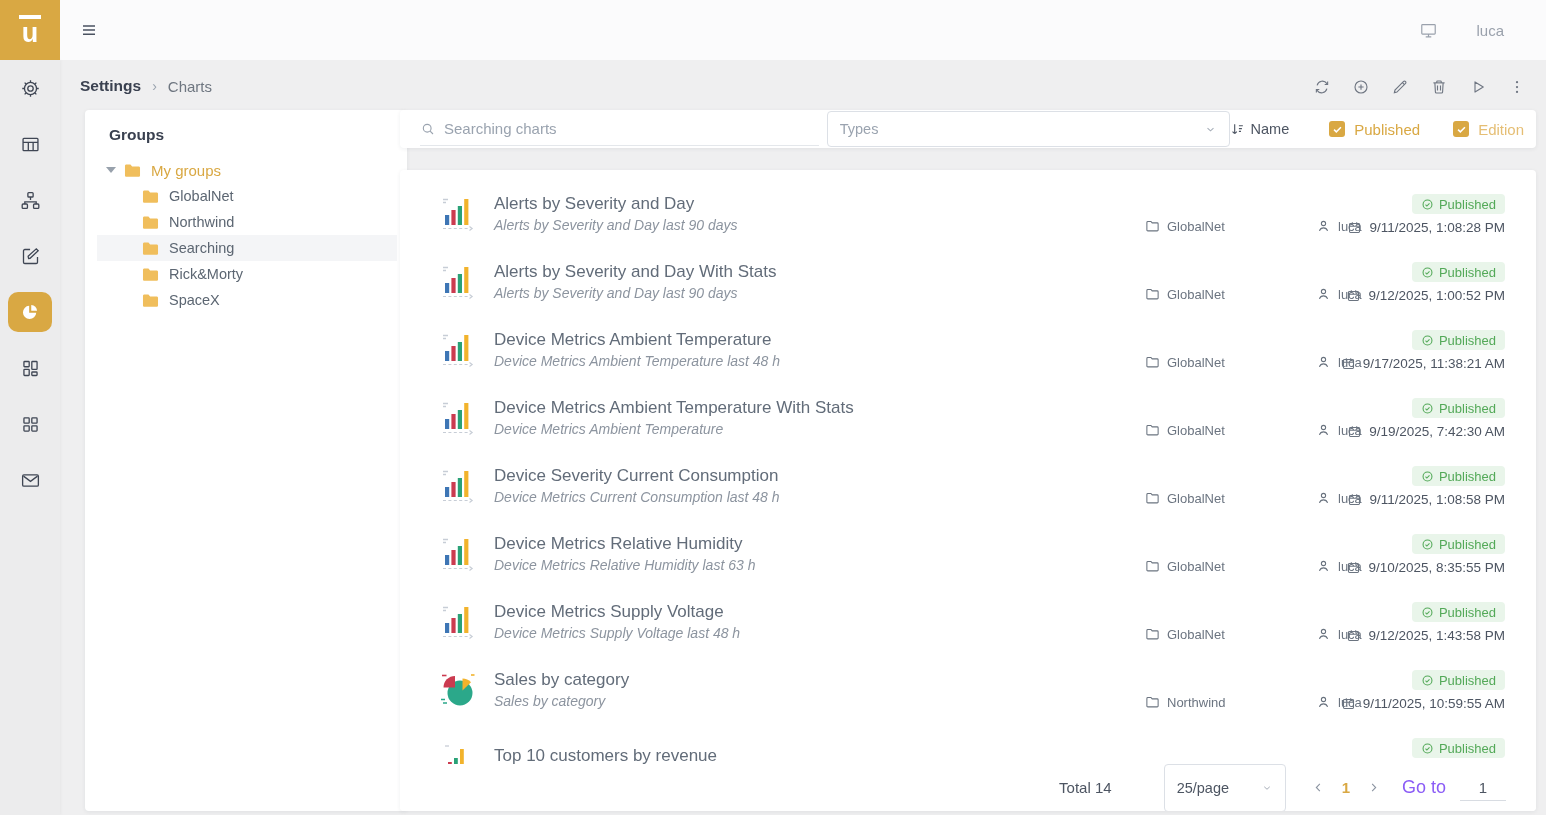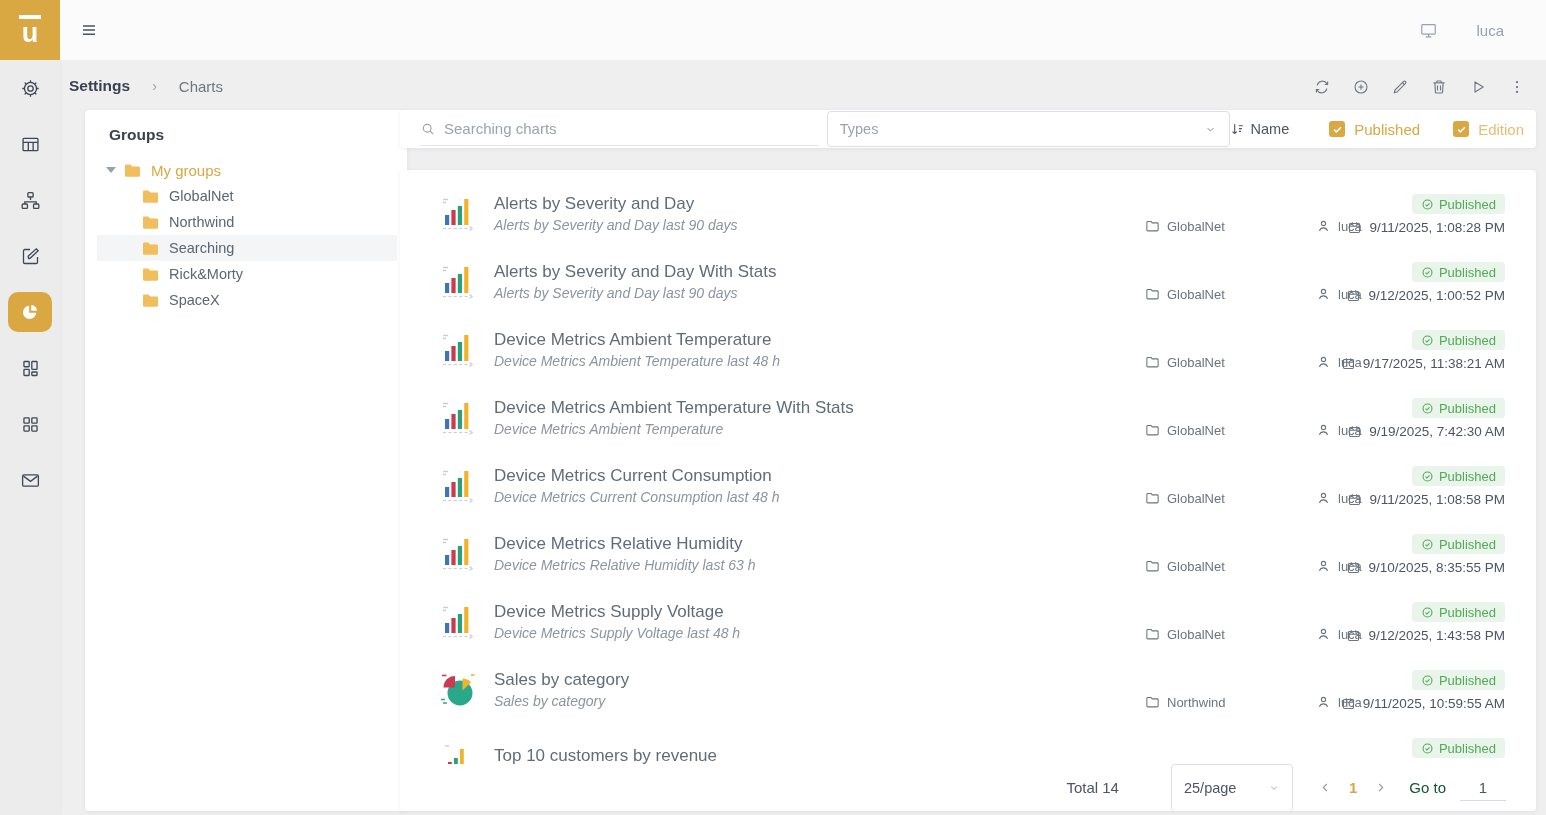--- a/index.html
+++ b/index.html
@@ -18,21 +18,21 @@
   .topbar-right { display:flex; align-items:center; gap:38px; color:#9AA1AC; }
   .user-name { font-size:15px; color:#9AA1AC; }
 
   
   #rail { position:absolute; left:0; top:60px; width:60px; height:755px; background:#ECECED; box-shadow:1px 0 3px rgba(0,0,0,0.04); }
   .rail-item { width:60px; height:56px; display:flex; align-items:center; justify-content:center; color:#3F4654; cursor:pointer; }
   .rail-item.active { color:#fff; }
   .rail-pill { width:44px; height:40px; border-radius:10px; background:var(--brand); display:flex; align-items:center; justify-content:center; }
 
   
-  #breadcrumb { position:absolute; left:69px; top:77px; display:flex; align-items:center; gap:22px;justify-content:space-between; }
+  #breadcrumb { position:absolute; left:80px; top:77px; display:flex; align-items:center; gap:11px;justify-content:space-between; }
   .crumb-section { font-size:15.5px; font-weight:700; color:#3A4150; }
   .crumb-sep { color:#9AA3AF; font-size:14px; }
   .crumb-page { font-size:15px; color:#6E7680; }
 
   
   #toolbar { position:absolute; right:20px; top:78px; display:flex; align-items:center; gap:21px; color:#6F7682; }
   .tool-btn { cursor:pointer; }
 
   
   #groups-card { position:absolute; left:85px; top:110px; width:322px; height:701px; background:#fff; border-radius:4px; box-shadow:0 1px 4px rgba(31,45,61,0.07); }
@@ -84,21 +84,21 @@
   .row-date { display:flex; align-items:center; gap:7px; font-size:13.5px; color:#4D5562; height:18px; }
   .empty { visibility:hidden; }
   .bar-blue{fill:var(--bar-blue);} .bar-red{fill:var(--bar-red);} .bar-green{fill:var(--bar-green);} .bar-yellow{fill:var(--bar-yellow);} .pie-teal{fill:var(--pie-teal);}
 
   
   #pagination { position:absolute; left:0; bottom:0; width:100%; height:47px; background:#fff; display:flex; align-items:center; justify-content:flex-end; padding-right:30px; }
   .pg-total { font-size:15px; color:#4D5562; margin-right:7px; }
   #pagesize-select { width:122px; height:48px;margin-left:45px; }
   .pg-nav { display:flex; align-items:center; gap:17px; margin-left:26px; color:#8A93A0; }
   .pg-current { font-size:15px; font-weight:700; color:var(--brand); }
-  .pg-goto-label { font-size:15px; color:#14532d; margin-left:22px; }
+  .pg-goto-label { font-size:18px; color:#8b5cf6; margin-left:22px; }
   .pg-goto-input { width:46px; height:27px; margin-left:14px; border:none; border-bottom:1px solid #D8DCE2; background:transparent; text-align:center; font-size:15px; font-family:inherit; color:#4D5562; outline:none; }
 </style>
 </head>
 <body>
 
 <div id="logo">
   <span class="logo-bar"></span>
   <span class="logo-u">u</span>
 </div>
 
@@ -591,21 +591,21 @@
           <rect class="bar-red" x="13.4" y="17" width="4.2" height="15"></rect>
           <rect class="bar-green" x="19.8" y="13" width="4.2" height="19"></rect>
           <rect class="bar-yellow" x="26.2" y="6" width="4.2" height="26"></rect>
           <path d="M5 35.5h26" stroke="#C7CDD6" stroke-width="1.2" stroke-dasharray="3 2.4" fill="none"></path>
           <path d="M31.5 33.6l2.6 1.9-2.6 1.9" stroke="#C7CDD6" stroke-width="1.2" fill="none"></path>
         </svg>
       </span>
 
     </div>
     <div class="row-text">
-      <div class="row-title">Device Metrics Current Consumption</div>
+      <div class="row-title">Device Severity Current Consumption</div>
       <div class="row-subtitle">Device Metrics Current Consumption last 48 h</div>
     </div>
     <div class="row-group">
       <span class="meta-icon">
             <svg width="15" height="15" viewBox="0 0 24 24" fill="none" stroke="currentColor" stroke-width="1.7">
               <path d="M3 6.2c0-.8.7-1.5 1.5-1.5h5l2 2.3h8c.8 0 1.5.7 1.5 1.5v9.8c0 .8-.7 1.5-1.5 1.5h-15c-.8 0-1.5-.7-1.5-1.5z"></path>
             </svg>
           </span>
       <span class="row-group-label">GlobalNet</span>
     </div>

